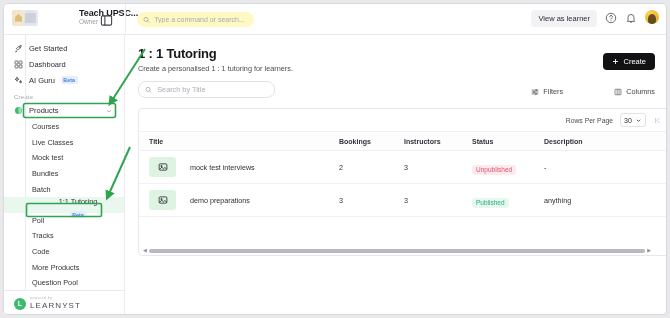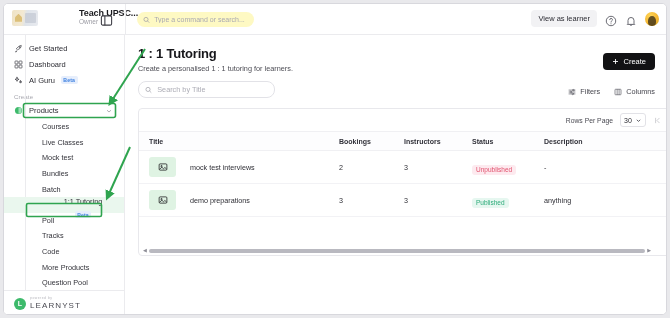--- a/index.html
+++ b/index.html
@@ -64,21 +64,21 @@
   }
   .cmd-search input {
     border: 0; background: transparent; outline: none;
     font-family: "Liberation Sans", sans-serif;
     font-size: 7px; color: #46464e; width: 100%;
   }
   .cmd-search input::placeholder { color: #a9a9b2; }
 
   .topbar-right {
     position: absolute; right: 9px; top: 6px;
-    display: flex; align-items: center; gap: 8px;
+    display: flex; gap: 8px;
   }
   .view-as {
     height: 17px; padding: 0 7px;
     background: #f2f2f4; border-radius: 4px;
     display: flex; align-items: center;
     font-size: 7.5px; color: #2c2c33; cursor: pointer;
   }
   .icon-btn { width: 12px; height: 12px; cursor: pointer; }
   .avatar {
     width: 14px; height: 14px; border-radius: 50%;
@@ -114,21 +114,21 @@
   .products-row {
     margin: 0 6px; height: 15px; border-radius: 3px;
     display: flex; align-items: center; gap: 6px; padding: 0 5px 0 4px;
     cursor: pointer; position: relative;
   }
   .products-row .chev { margin-left: auto; }
 
   .sub-list { padding-top: 1px; }
   .sub-item {
     height: 15.6px; display: flex; align-items: center; gap: 5px;
-    padding-left: 38px; cursor: pointer; position: relative;
+    padding-left: 28px; cursor: pointer; position: relative;
   }
   .sub-label { font-size: 7.3px; color: #33333a; white-space: nowrap; }
   .sub-item.active { background: #eaf7ee; flex-direction: column; }
   .sub-rail {
     position: absolute; left: 21px; top: 0; width: 1px; bottom: 0;
     background: #ebebee;
   }
 
   .sidebar-footer {
     position: absolute; left: 0; bottom: 0; width: 120px; height: 26px;
@@ -179,21 +179,21 @@
     font-size: 7.3px; color: #3a3a42; width: 100%;
   }
   .search-title input::placeholder { color: #adadb6; }
 
   .toolbar-right {
     position: absolute; right: 13px; top: 52px;
     display: flex; align-items: center; gap: 14px;
   }
   .tool-btn {
     display: flex; align-items: center; gap: 4px;
-    font-size: 7.3px; color: #46464e; cursor: pointer;
+    font-size: 7.3px; color: #46464e; cursor: pointer; margin-left: 37px;
   }
 
   
   .table-card {
     position: absolute; left: 13px; top: 73px;
     width: 567px; height: 148px;
     border: 1px solid #e8e8ec; border-radius: 4px;
     background: #fff; overflow: hidden;
   }
   .pager {

